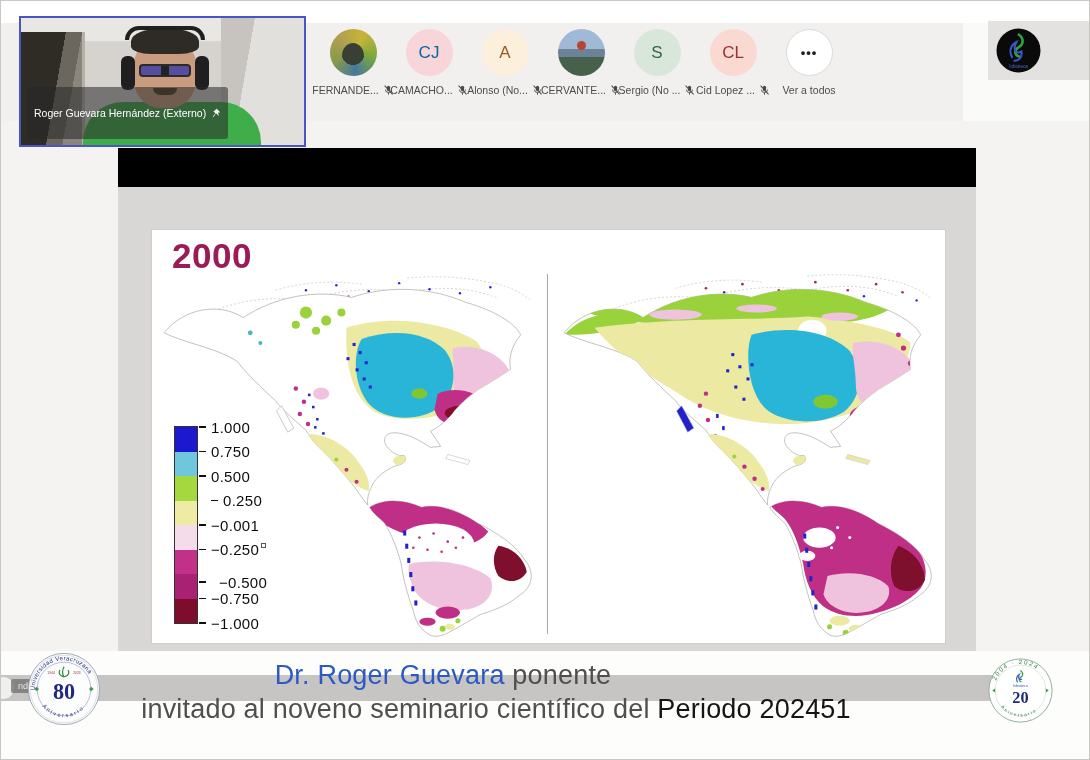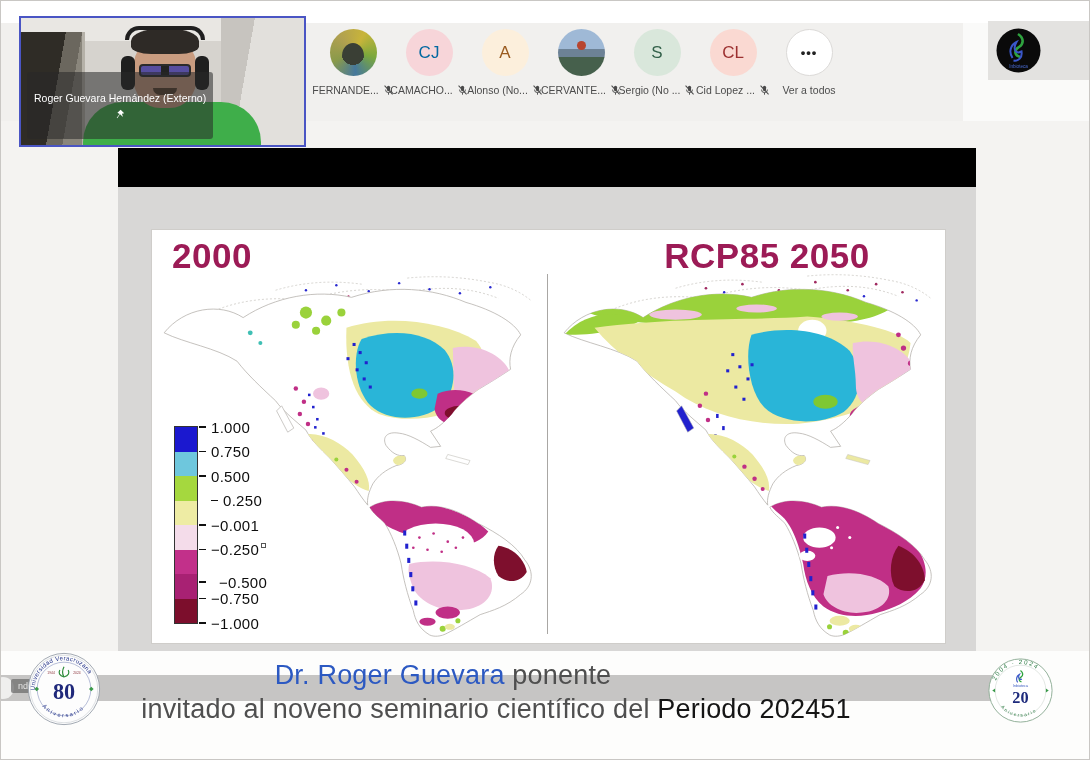--- a/index.html
+++ b/index.html
@@ -41,21 +41,21 @@
   .window { position:absolute; left:0; top:14px; width:64px; height:117px; background:linear-gradient(100deg,#2f2c26 0 55%,#6b675e 55% 75%,#8a867c 75% 100%); border-right:3px solid #b5b1a8; }
   .shirt { position:absolute; left:62px; top:84px; width:178px; height:47px; background:#3fae4a; border-radius:40px 40px 0 0; }
   .head { position:absolute; left:112px; top:16px; width:64px; height:74px; background:#c99c80; border-radius:48% 48% 42% 42%; }
   .hair { position:absolute; left:110px; top:10px; width:68px; height:26px; background:#2e2a26; border-radius:50% 50% 30% 30%; }
   .phone-l { position:absolute; left:100px; top:38px; width:14px; height:34px; background:#1f1f1f; border-radius:6px; }
   .phone-r { position:absolute; left:174px; top:38px; width:14px; height:34px; background:#1f1f1f; border-radius:6px; }
   .band { position:absolute; left:104px; top:8px; width:80px; height:14px; border:4px solid #1f1f1f; border-bottom:none; border-radius:40px 40px 0 0; }
   .glasses { position:absolute; left:118px; top:46px; width:52px; height:13px; background:linear-gradient(90deg,#3a3aa8cc 0 42%,#222 42% 58%,#3a3aa8cc 58% 100%); border:2px solid #2b2b2b; border-radius:4px; }
   .stache { position:absolute; left:132px; top:70px; width:24px; height:7px; background:#57402f; border-radius:0 0 8px 8px; }
   .vtag { position:absolute; left:6px; bottom:6px; background:rgba(40,40,40,0.55); color:#fff; font-size:10.5px;
-          padding:20px 7px; border-radius:3px; display:flex; align-items:center; gap:5px;flex-direction:column; }
+          padding:20px 7px; border-radius:3px; display:flex; align-items:center; gap:5px; }
 
   
   .share-black { position:absolute; left:117px; top:147px; width:858px; height:39px; background:#000; }
   .share-gray  { position:absolute; left:117px; top:186px; width:858px; height:464px; background:#d8d7d6; }
   .slide-panel { position:absolute; left:33px; top:42px; width:795px; height:415px; background:#ffffff; border:1px solid #cfcdca; }
   .map-title { position:absolute; top:6px; font-size:35px; font-weight:bold; letter-spacing:0.5px; }
   .map-title.left  { left:20px;  width:390px; text-align:left; }
   .map-title.right { left:420px; width:390px; text-align:center; }
   .divider { position:absolute; left:395px; top:44px; width:1px; height:360px; background:#a9a7a4; }
   .map-svg { position:absolute; top:42px; width:390px; height:370px; }
@@ -209,21 +209,20 @@
       <svg width="10" height="10" viewBox="0 0 12 12">
         <path d="M6.8 0.8 L11 5 L8.3 5.7 L9.7 9.7 L6 6.3 L2.7 11 L2.1 10.5 L5.5 6 L2.9 4.6 Z" fill="#ffffff"></path>
       </svg>
     </div>
   </div>
 
   <div class="share-black"></div>
   <div class="share-gray">
     <div class="slide-panel">
       <div class="map-title left" style="color: rgb(156, 27, 86);">2000</div>
-      <div class="map-title right" style="color: rgb(156, 27, 86);">RCP85 2050</div>
       <div class="divider"></div>
 
       <svg class="map-svg l" viewBox="0 0 385 365" preserveAspectRatio="none">
         <defs>
           <clipPath id="naL">
               <path d="M10,60 C30,35 65,30 88,45 C120,24 160,17 195,25 C235,12 275,16 308,30 C336,38 356,50 362,62 C352,74 350,86 352,96 C340,104 330,110 320,116 C309,124 300,132 294,140 C287,148 280,154 273,157 L283,172 L273,173 C262,166 251,160 242,159 C230,157 225,163 229,171 C235,179 241,182 247,181 C251,186 246,190 239,191 C229,195 221,201 216,209 C212,217 210,224 211,230 C206,224 202,218 198,212 C190,202 181,192 174,184 C164,174 155,166 150,156 C140,147 128,138 120,127 C106,114 92,101 82,88 C62,75 30,70 10,60 Z"></path>
             </clipPath>
           <clipPath id="saL">
               <path d="M213,232 C230,222 250,226 264,232 C285,228 305,238 320,248 C340,258 358,270 366,284 C376,296 374,310 362,318 C348,330 334,334 322,338 C308,346 298,352 290,356 C283,360 276,360 272,358 C262,352 258,344 256,334 C250,318 246,302 244,288 C240,272 234,258 228,248 C222,242 216,238 213,232 Z"></path>
             </clipPath>

